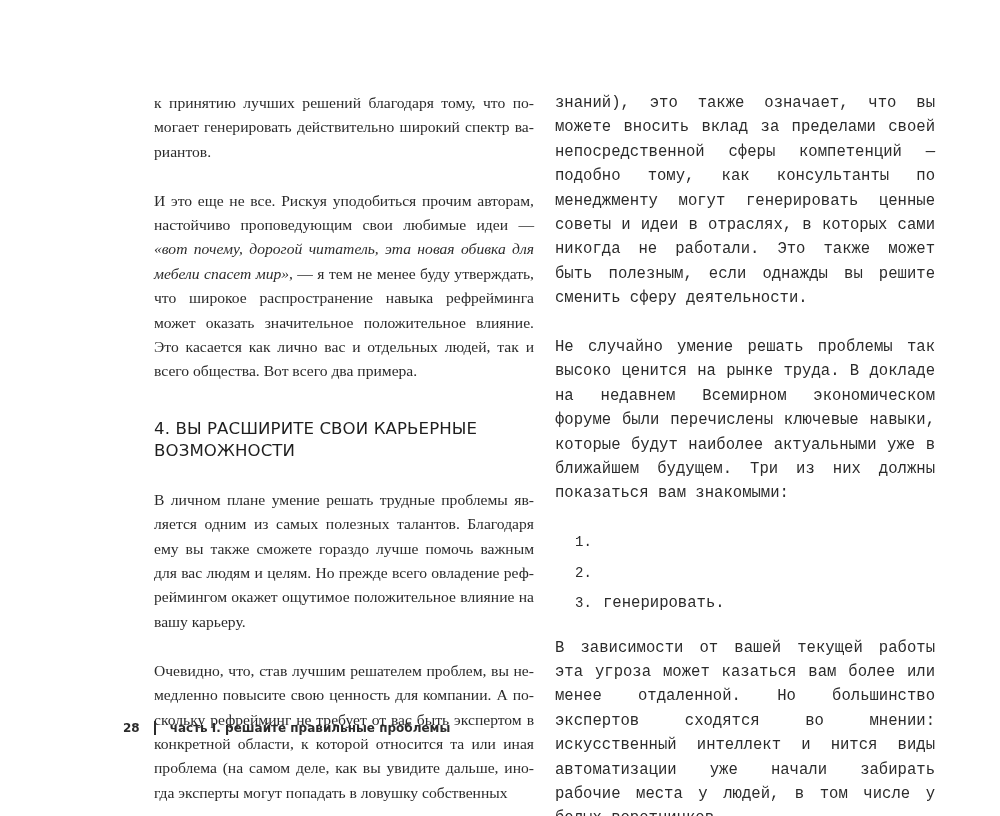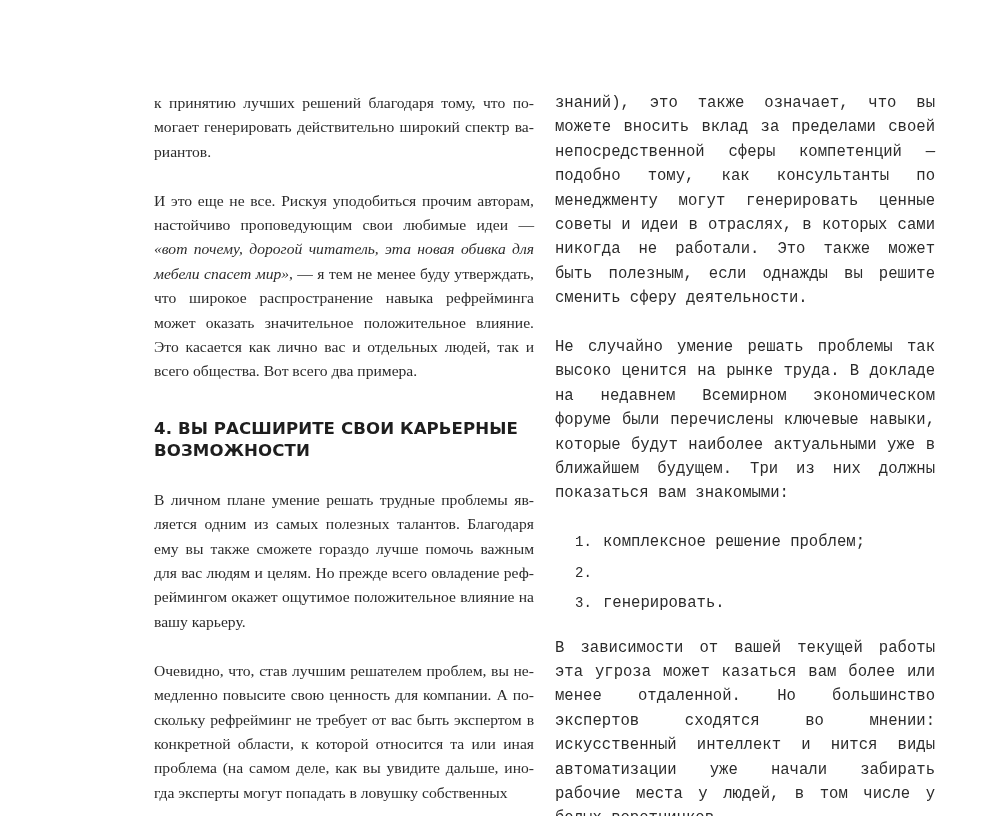--- a/index.html
+++ b/index.html
@@ -5,21 +5,21 @@
     html, body { margin: 0; padding: 0; background: #ffffff; }
     body { width: 1000px; height: 816px; position: relative; overflow: hidden; }
     .page { position: absolute; left: 0; top: 0; width: 1000px; height: 816px; background: #fff; }
     .col { position: absolute; top: 91px; width: 380px; color: #2b2b2b;
            font-family: "Liberation Serif", "DejaVu Serif", serif; font-size: 15.6px; line-height: 24.4px;
            text-align: justify; margin-left: 32px; }
     .col.left { left: 122px; }
     .col.right { left: 523px; font-family: Liberation Mono, monospace; }
     .col p { margin: 0 0 24.4px 0; hyphens: manual; }
     .col p.last { margin-bottom: 0; }
-    .heading { font-family: "DejaVu Sans", "Liberation Sans", sans-serif; font-weight: bold;
+    .heading { font-family: "DejaVu Sans", "Liberation Sans", sans-serif; font-weight: normal;
                font-size: 16.6px; line-height: 22px; color: #1e1e1e; letter-spacing: 0.1px;
                margin: 34px 0 26px 0; text-align: left; }
     em { }
     ol.list { list-style: none; margin: 0 0 20px 0; padding: 0; }
     ol.list li { display: flex; margin: 0 0 6px 0; line-height: 24.4px; }
     ol.list li .num { width: 48px; padding-left: 20px; box-sizing: border-box; font-size: 14px; }
     .footer { position: absolute; left: 123px; top: 721px; font-family: "DejaVu Sans", "Liberation Sans", sans-serif;
               font-size: 12px; font-weight: bold; color: #2b2b2b; display: flex; align-items: center; }
     .footer .sep { display: inline-block; width: 2px; height: 14px; background: #2b2b2b; margin: 0 14px 0 14px; }
   </style>
@@ -35,27 +35,31 @@
     <p>В личном плане умение решать трудные проблемы яв­ляется одним из самых полезных талантов. Благодаря ему вы также сможете гораздо лучше помочь важным для вас людям и целям. Но прежде всего овладение реф­реймингом окажет ощутимое положительное влияние на вашу карьеру.</p>
     <p class="last">Очевидно, что, став лучшим решателем проблем, вы не­медленно повысите свою ценность для компании. А по­скольку рефрейминг не требует от вас быть экспертом в конкретной области, к которой относится та или иная проблема (на самом деле, как вы увидите дальше, ино­гда эксперты могут попадать в ловушку собственных</p>
   </div>
 
   <div class="col right">
     <p>знаний), это также означает, что вы можете вносить вклад за пределами своей непосредственной сферы ком­петенций — подобно тому, как консультанты по менедж­менту могут генерировать ценные советы и идеи в от­раслях, в которых сами никогда не работали. Это также может быть полезным, если однажды вы решите сме­нить сферу деятельности.</p>
     <p>Не случайно умение решать проблемы так высоко це­нится на рынке труда. В докладе на недавнем Всемир­ном экономическом форуме были перечислены ключе­вые навыки, которые будут наиболее актуальными уже в ближайшем будущем. Три из них должны показаться вам знакомыми:</p>
     <ol class="list">
       <li>
         <span class="num">1.</span>
-        <span>комплексное решение проблем;</span>
       </li>
       <li>
         <span class="num">2.</span>
       </li>
       <li>
         <span class="num">3.</span>
         <span>генерировать.</span>
       </li>
     </ol>
     <p class="last">В зависимости от вашей текущей работы эта угроза мо­жет казаться вам более или менее отдаленной. Но боль­шинство экспертов сходятся во мнении: искусственный интеллект и нится виды автоматизации уже начали забирать рабочие места у людей, в том числе у белых воротничков.</p>
   </div>
 
+  <div class="footer">
+    <span>28</span>
+    <span class="sep"></span>
+    <span>часть I. решайте правильные проблемы</span>
+  </div>
 
 </div>
 
 </body></html>

